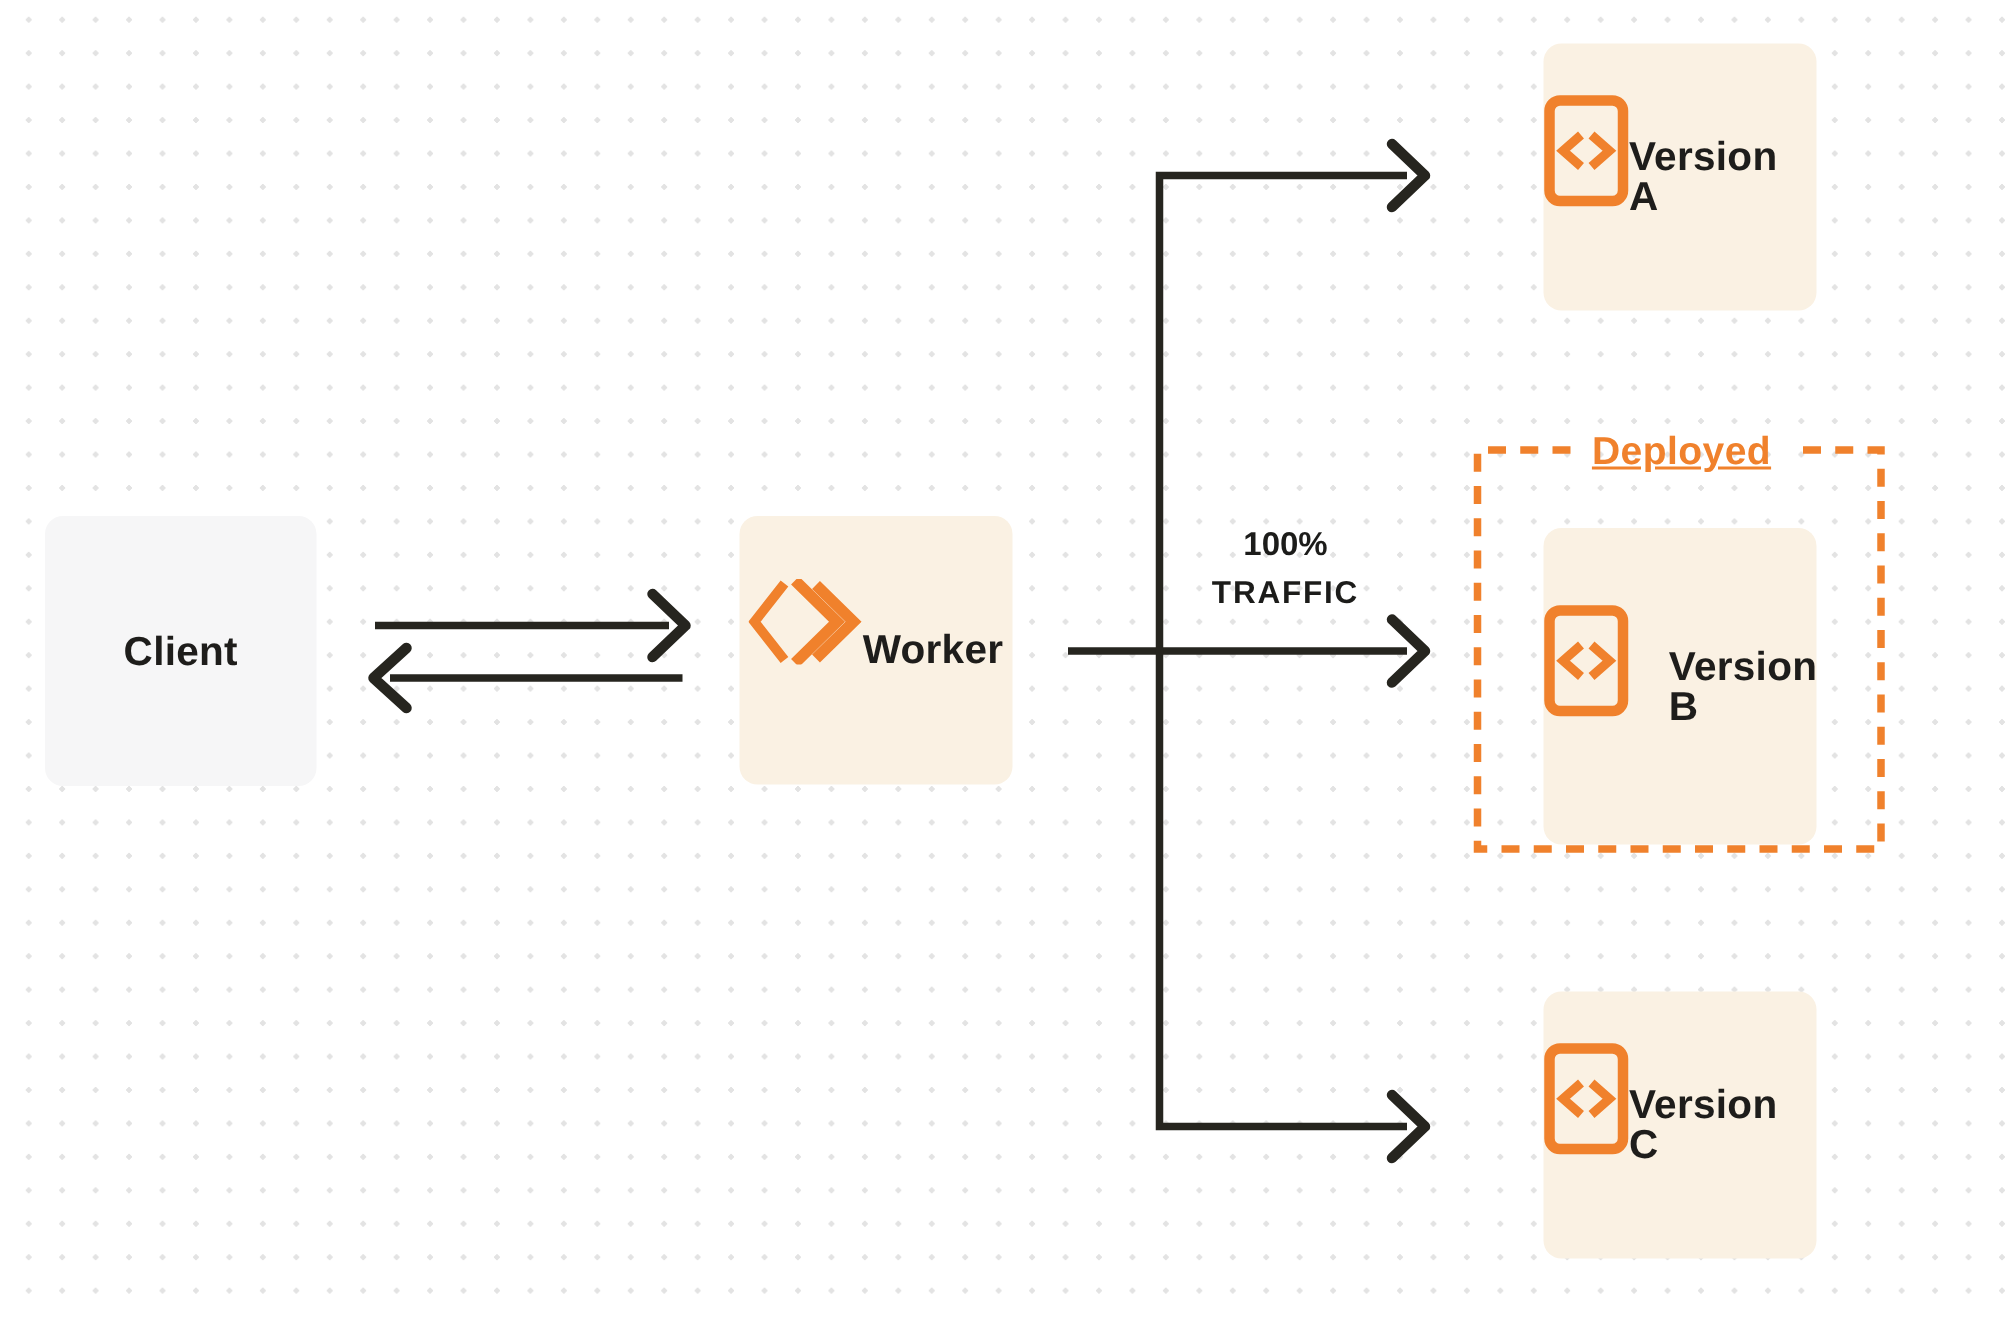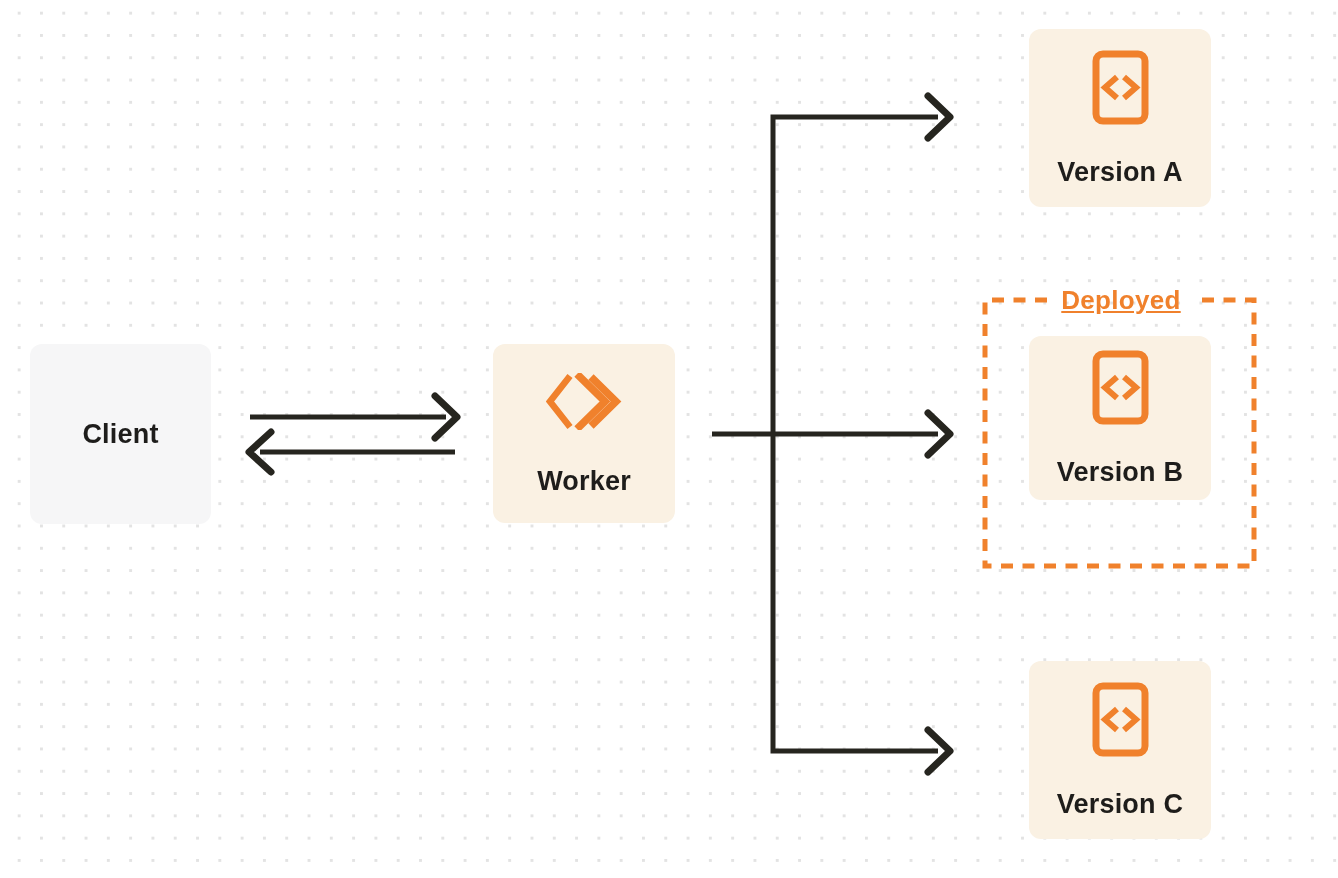--- a/index.html
+++ b/index.html
@@ -20,21 +20,21 @@
   }
   .layer {
     position: absolute;
     left: 0;
     top: 0;
   }
   .node {
     position: absolute;
     border-radius: 12px;
     display: flex;
-    flex-direction: column;
+    flex-direction: row;
     align-items: center;
     justify-content: center;
   }
   .node .label {
     font-size: 27px;
     font-weight: 700;
     color: #1e1d1b;
     letter-spacing: 0.2px;
     line-height: 1;
   }
@@ -44,21 +44,21 @@
     width: 181px;
     height: 180px;
     background: #f6f6f7;
   }
   .node-cream {
     background: #faf1e3;
     width: 182px;
   }
   .node-worker  { left: 493px;  top: 344px; height: 179px; }
   .node-version-a { left: 1029px; top: 29px;  height: 178px; }
-  .node-version-b { left: 1029px; top: 336px; height: 164px; }
+  .node-version-b { left: 1029px; top: 352px; height: 211px; gap: 27px; }
   .node-version-c { left: 1029px; top: 661px; height: 178px; }
   .node-worker .logo { margin-bottom: 34px; }
   .version-icon { margin-bottom: 30px; }
   .traffic-label {
     position: absolute;
     left: 787px;
     top: 352px;
     width: 140px;
     text-align: center;
     color: #1c1c1a;
@@ -155,16 +155,20 @@
     <span class="version-icon">
       <svg width="57" height="75" viewBox="0 0 57 75" fill="none">
         <rect x="4" y="4" width="49" height="67" rx="7" stroke="#f0812c" stroke-width="7"></rect>
         <polyline points="25,27 13,37.5 25,48" stroke="#f0812c" stroke-width="6"></polyline>
         <polyline points="32,27 44,37.5 32,48" stroke="#f0812c" stroke-width="6"></polyline>
       </svg>
     </span>
     <div class="label">Version C</div>
   </div>
 
+  <div class="traffic-label">
+    <div class="pct">100%</div>
+    <div class="word">TRAFFIC</div>
+  </div>
 
   <div class="deployed-label">Deployed</div>
 
 </div>
 
 </body></html>

